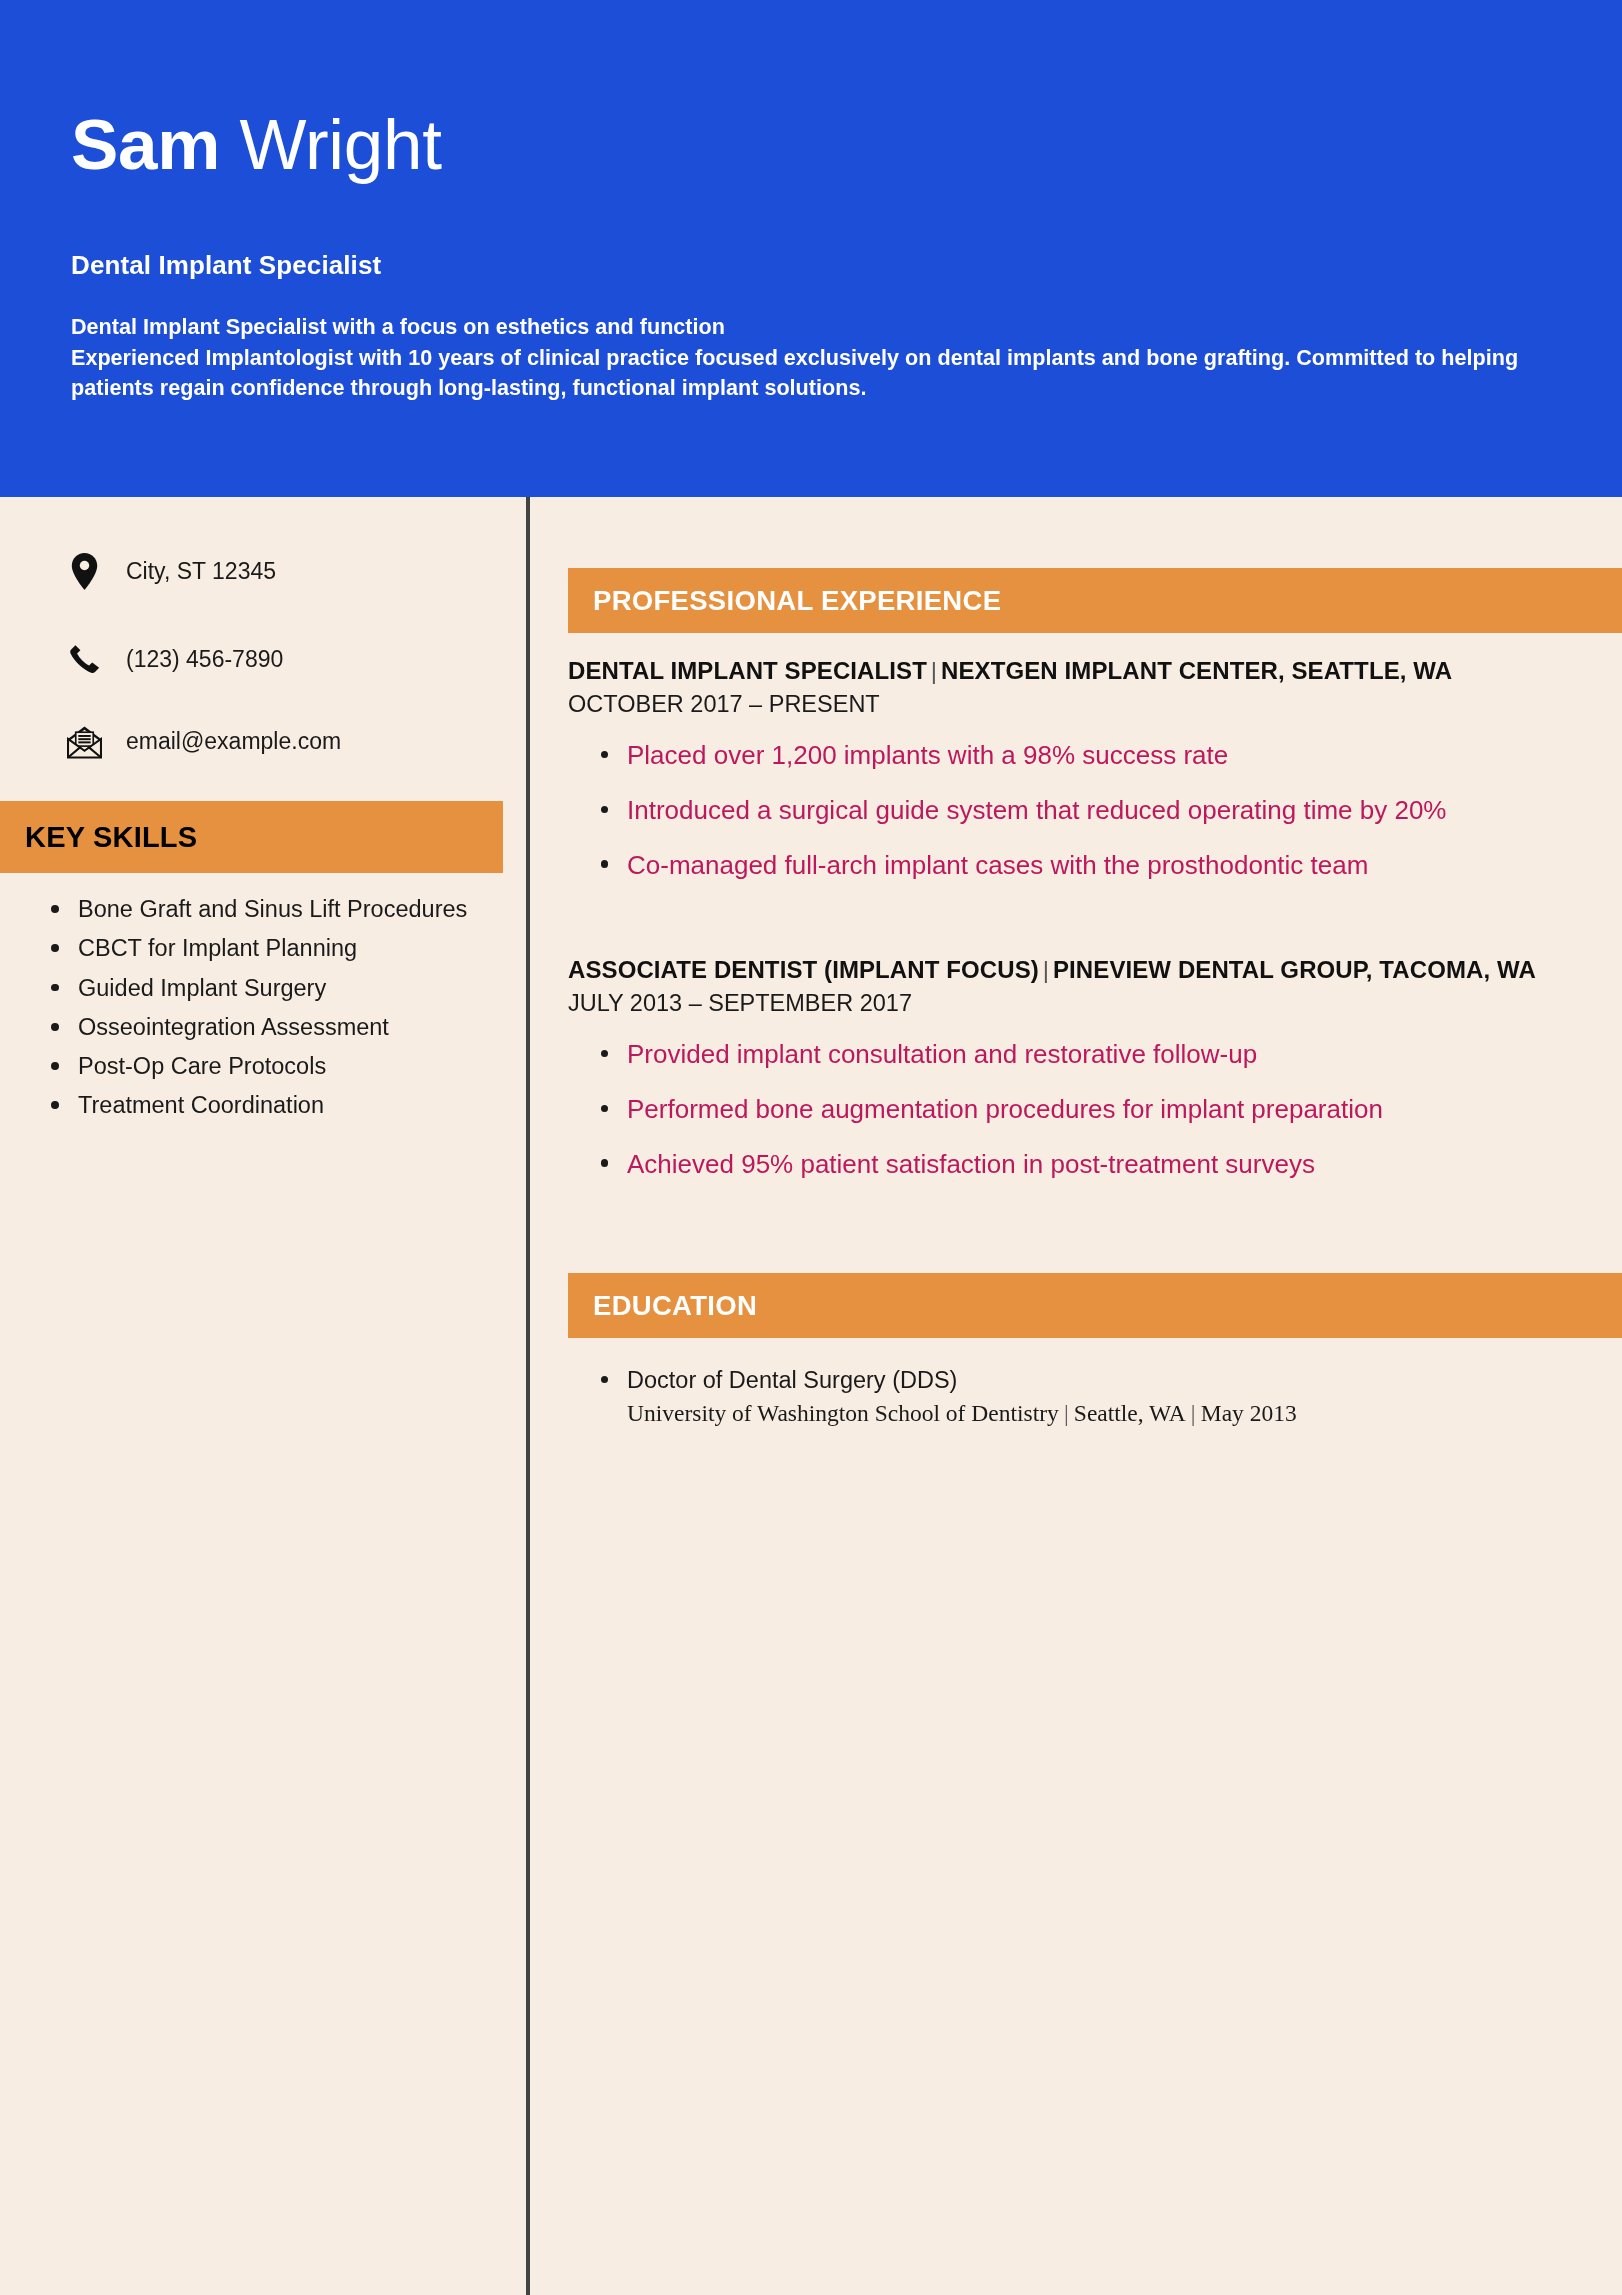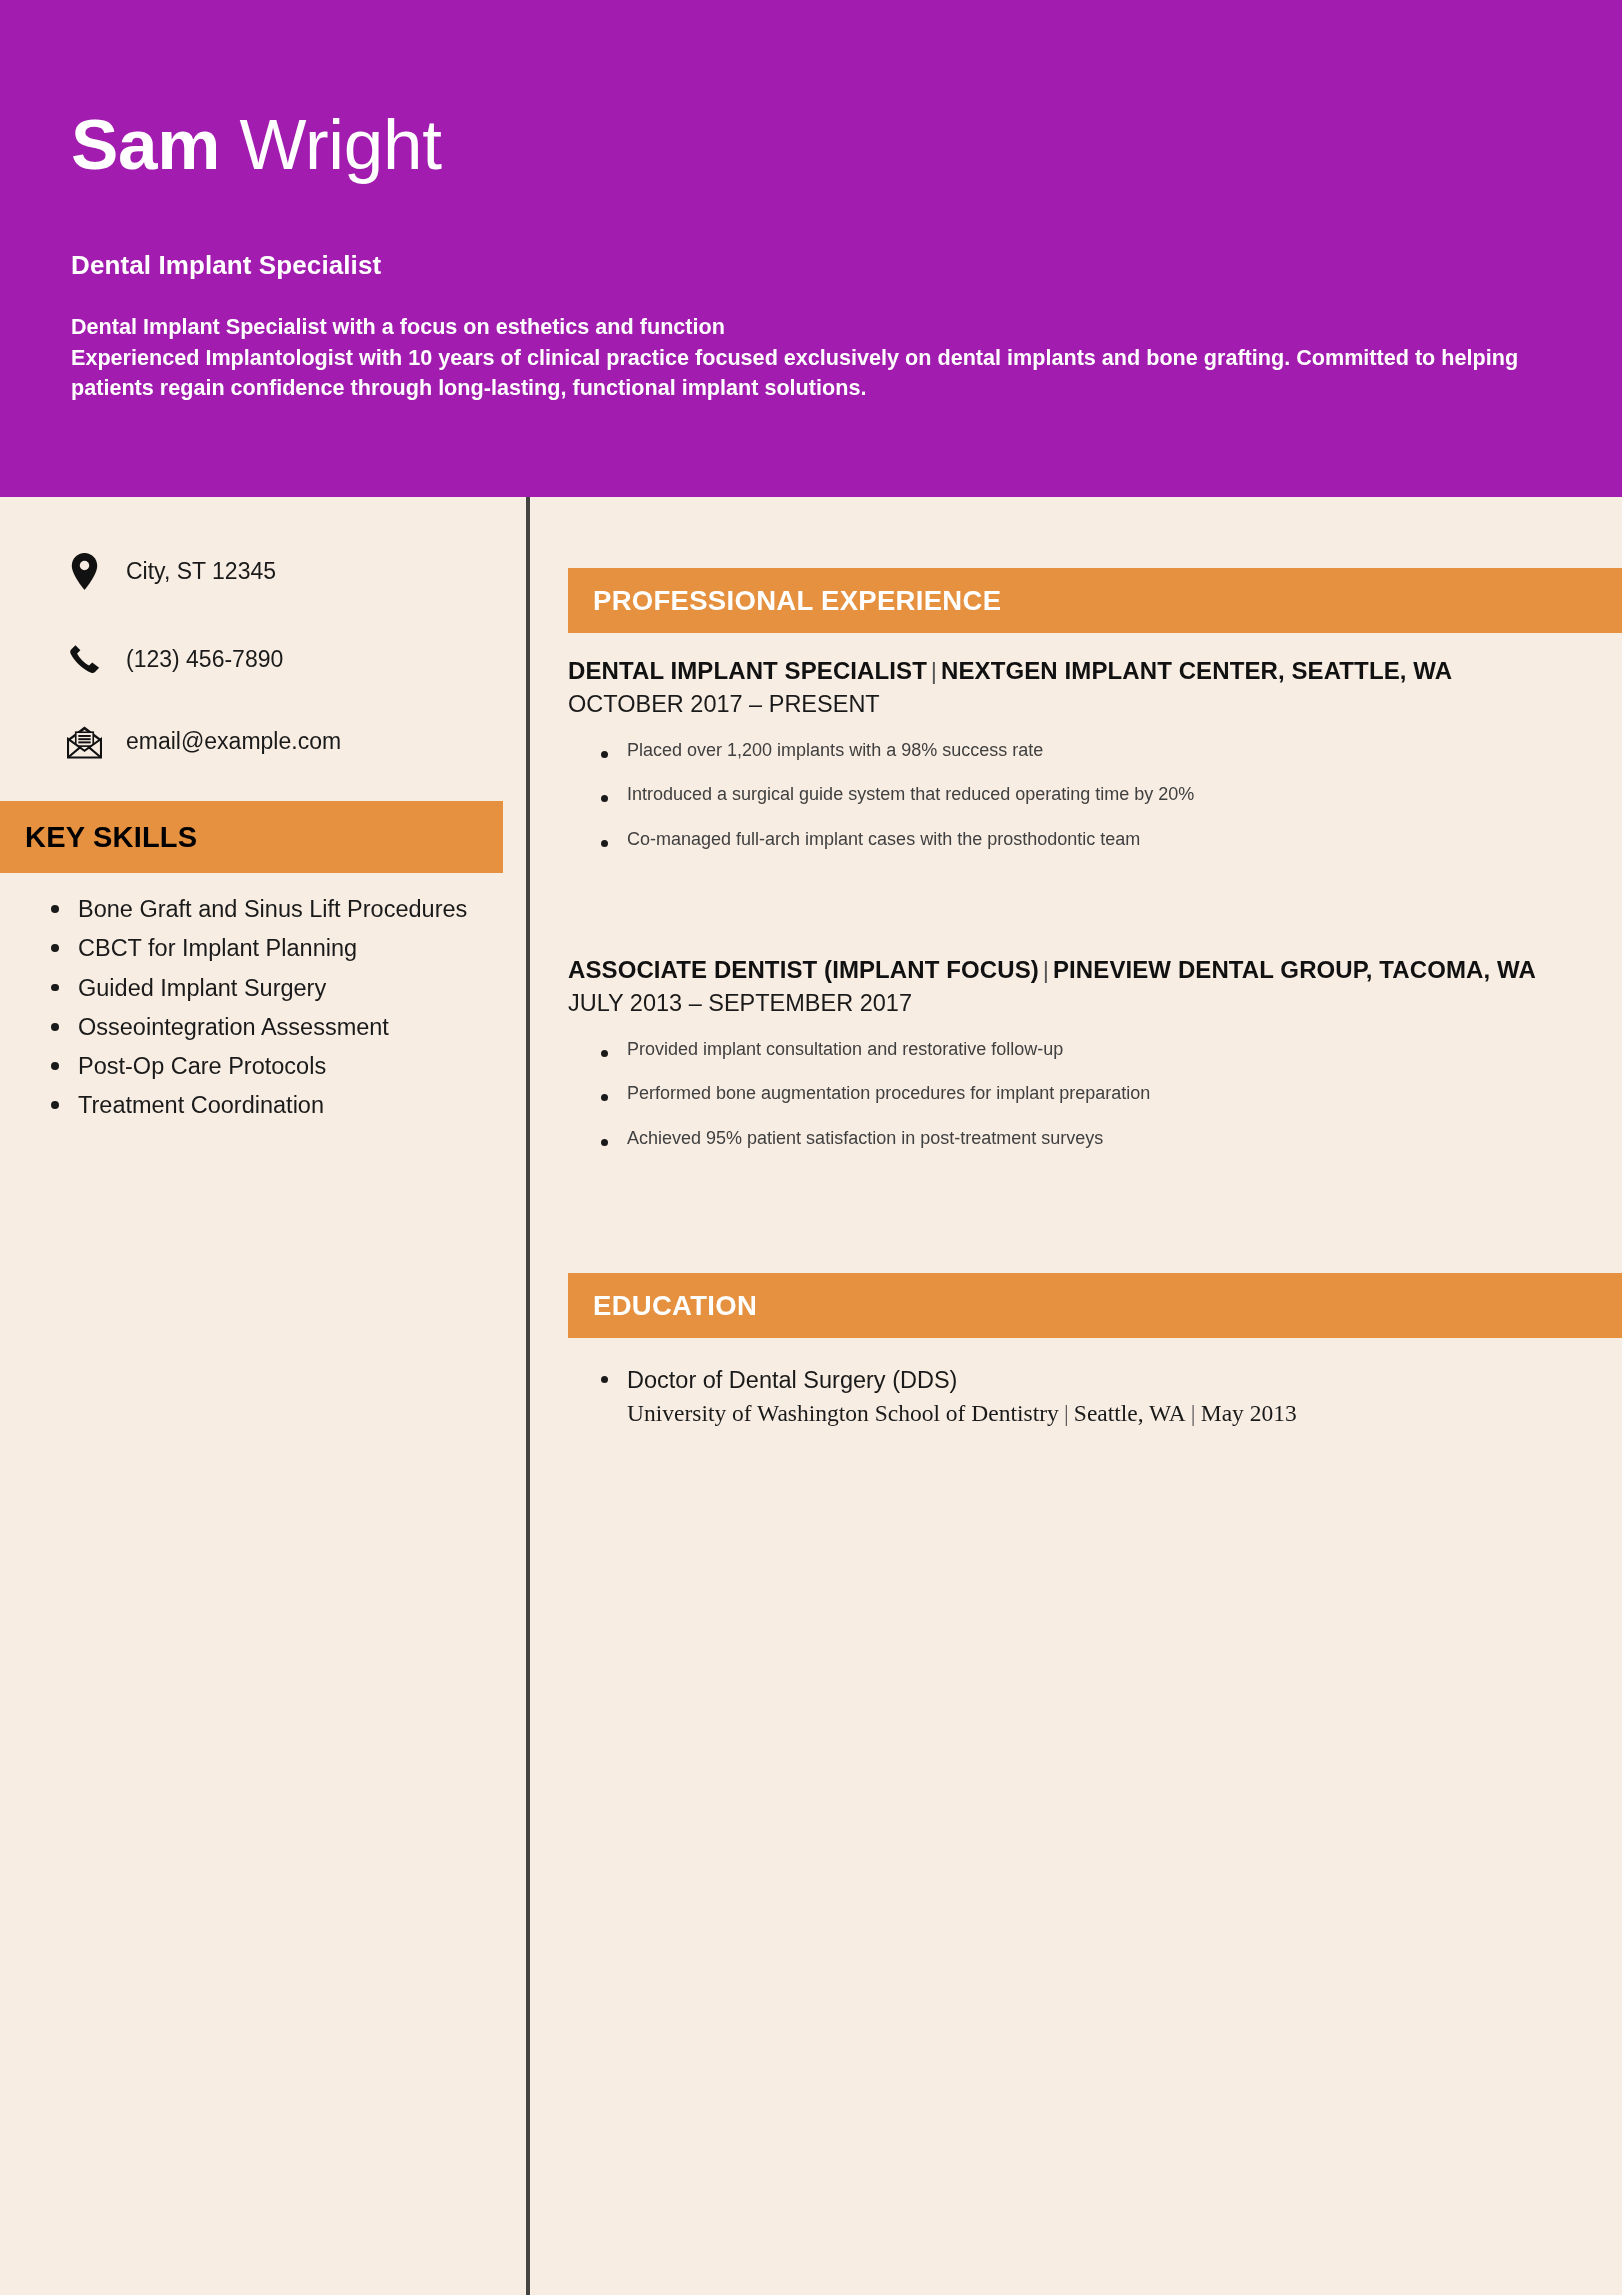--- a/index.html
+++ b/index.html
@@ -17,21 +17,21 @@
     background: #f7ede3;
     overflow: hidden;
   }
 
   
   .header {
     position: absolute;
     left: 0; top: 0;
     width: 1623px;
     height: 497px;
-    background: #a21caf;
+    background: #1d4ed8;
     box-sizing: border-box;
     padding: 0 71px;
   }
   .name-line {
     position: absolute;
     left: 71px;
     top: 105px;
     color: #ffffff;
     font-size: 71px;
     line-height: 1.12;
@@ -216,23 +216,23 @@
     line-height: 1.3;
   }
   .job-bullets {
     margin: 19.6px 0 0 0;
     padding: 0;
     list-style: none;
   }
   .job-bullets li {
     position: relative;
     padding-left: 59px;
-    font-size: 18px;
+    font-size: 26px;
     line-height: 1.3;
-    color: #404040;
+    color: #be185d;
     margin-bottom: 21px;
   }
   .job-bullets li .dot {
     position: absolute;
     left: 33px;
     top: 11.8px;
     width: 7.2px;
     height: 7.2px;
     border-radius: 50%;
     background: #1a1a1a;

